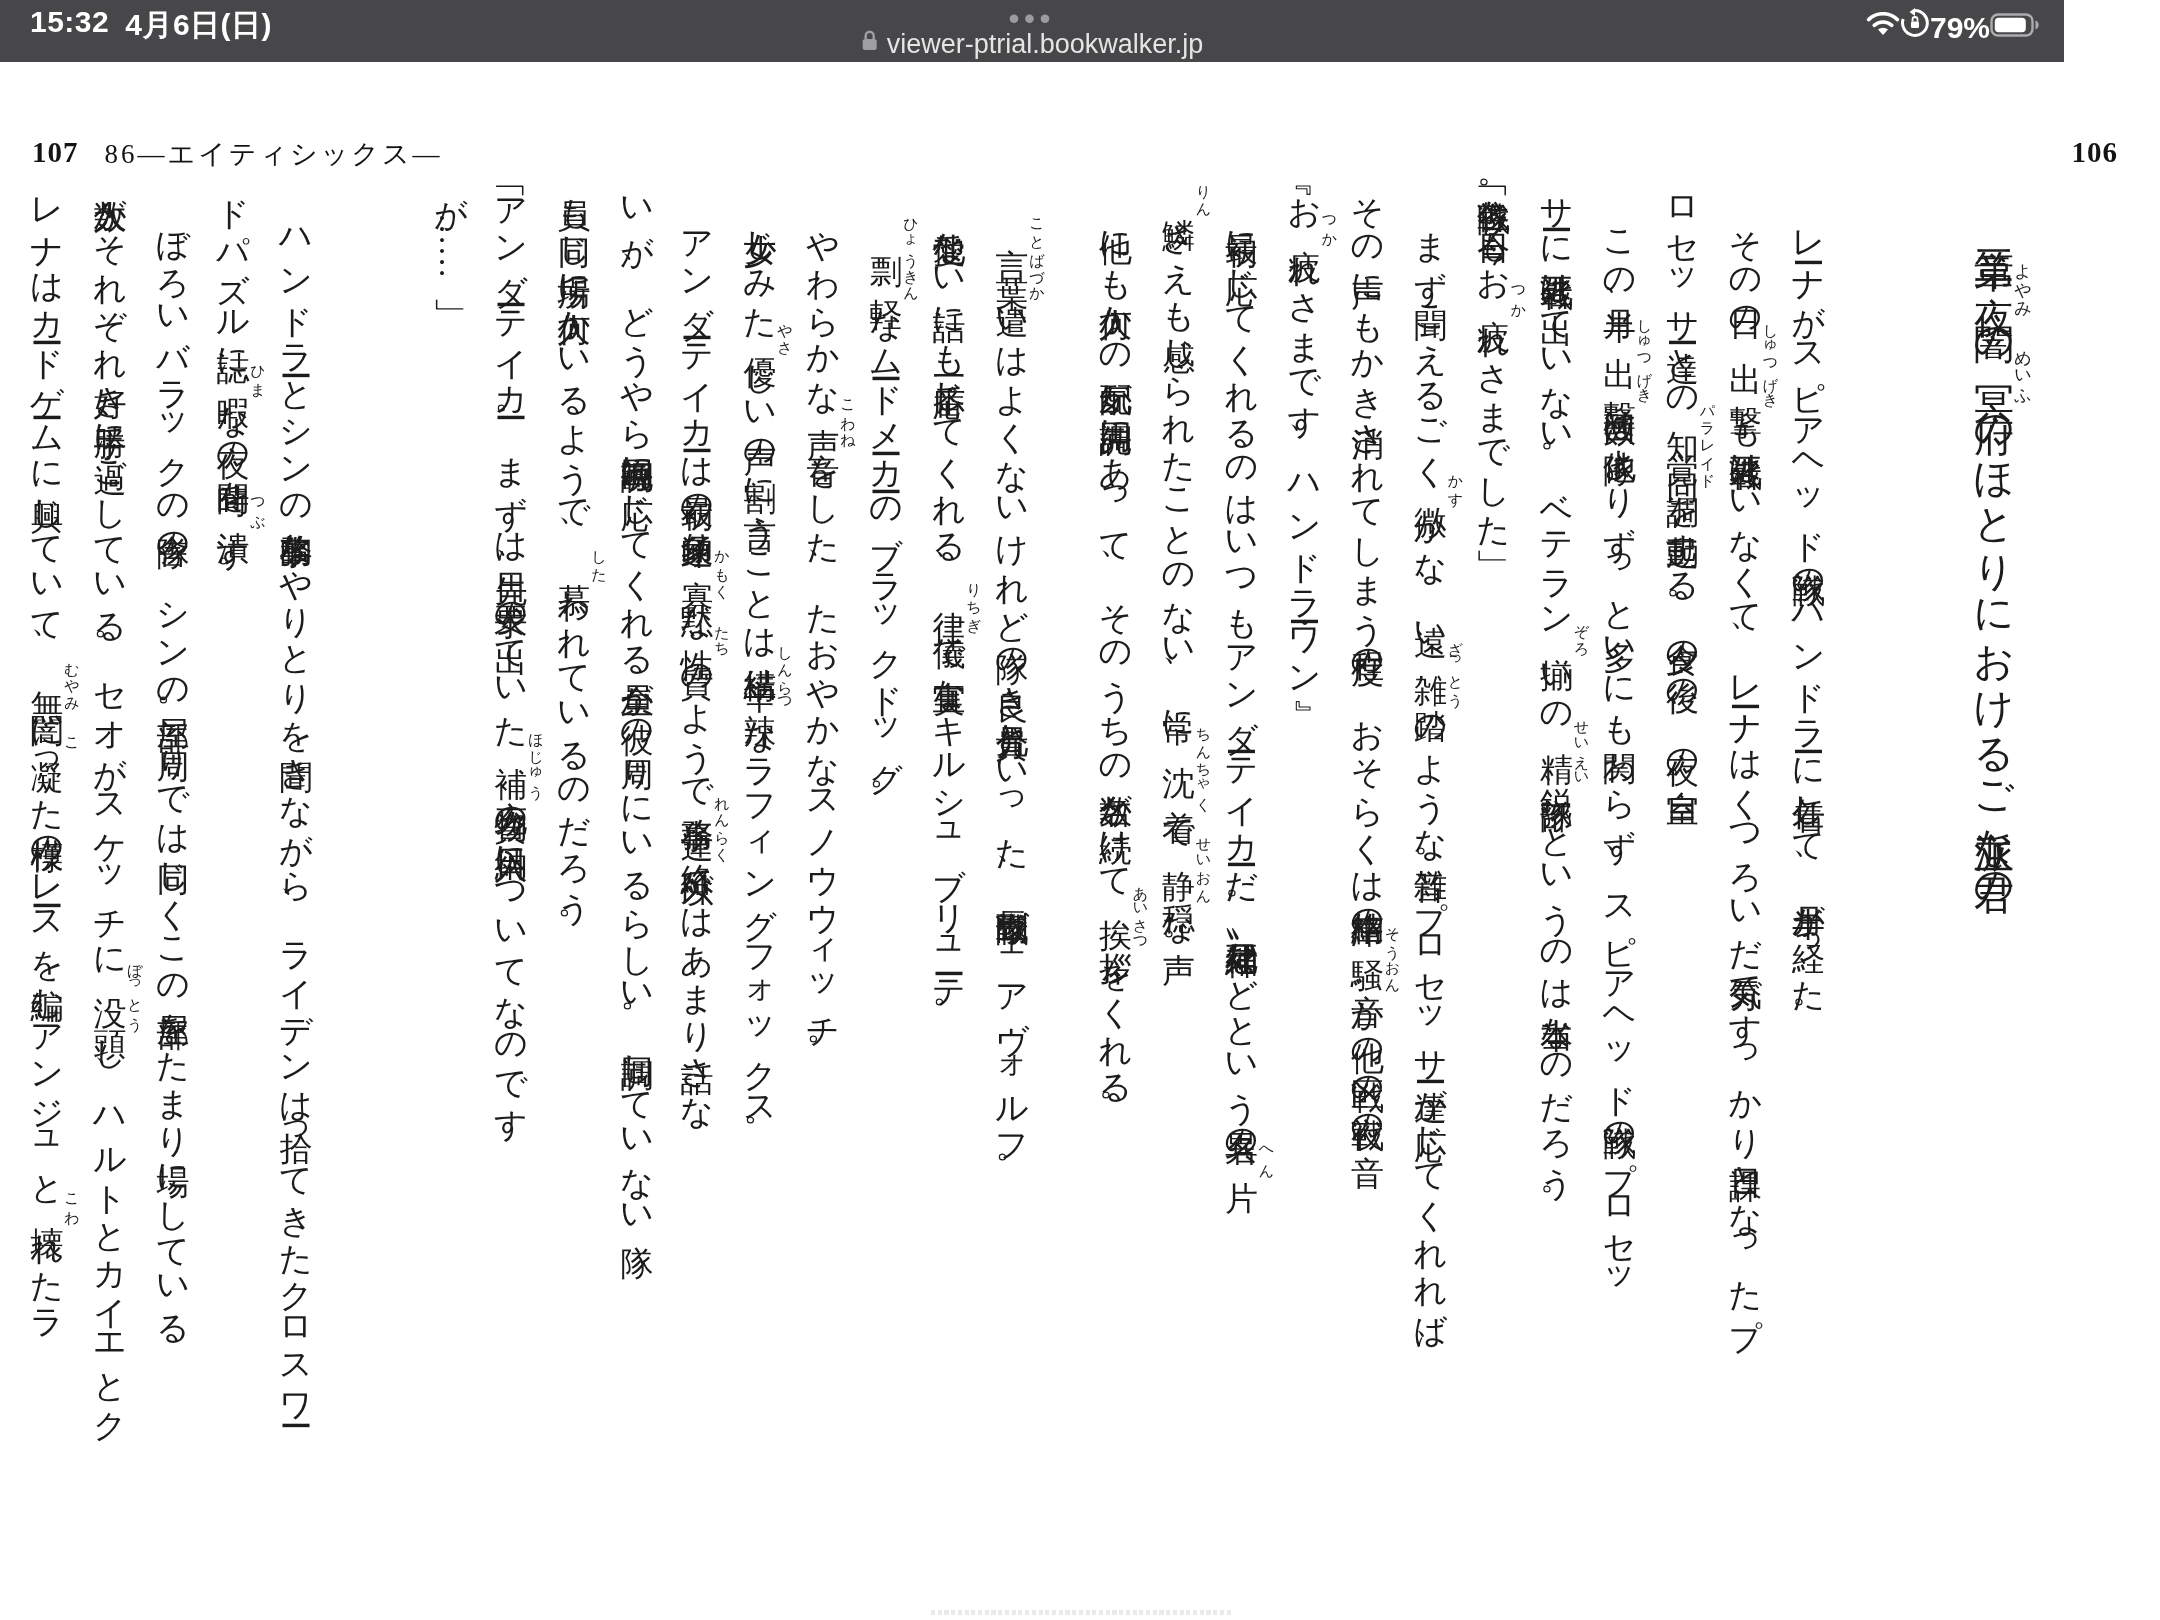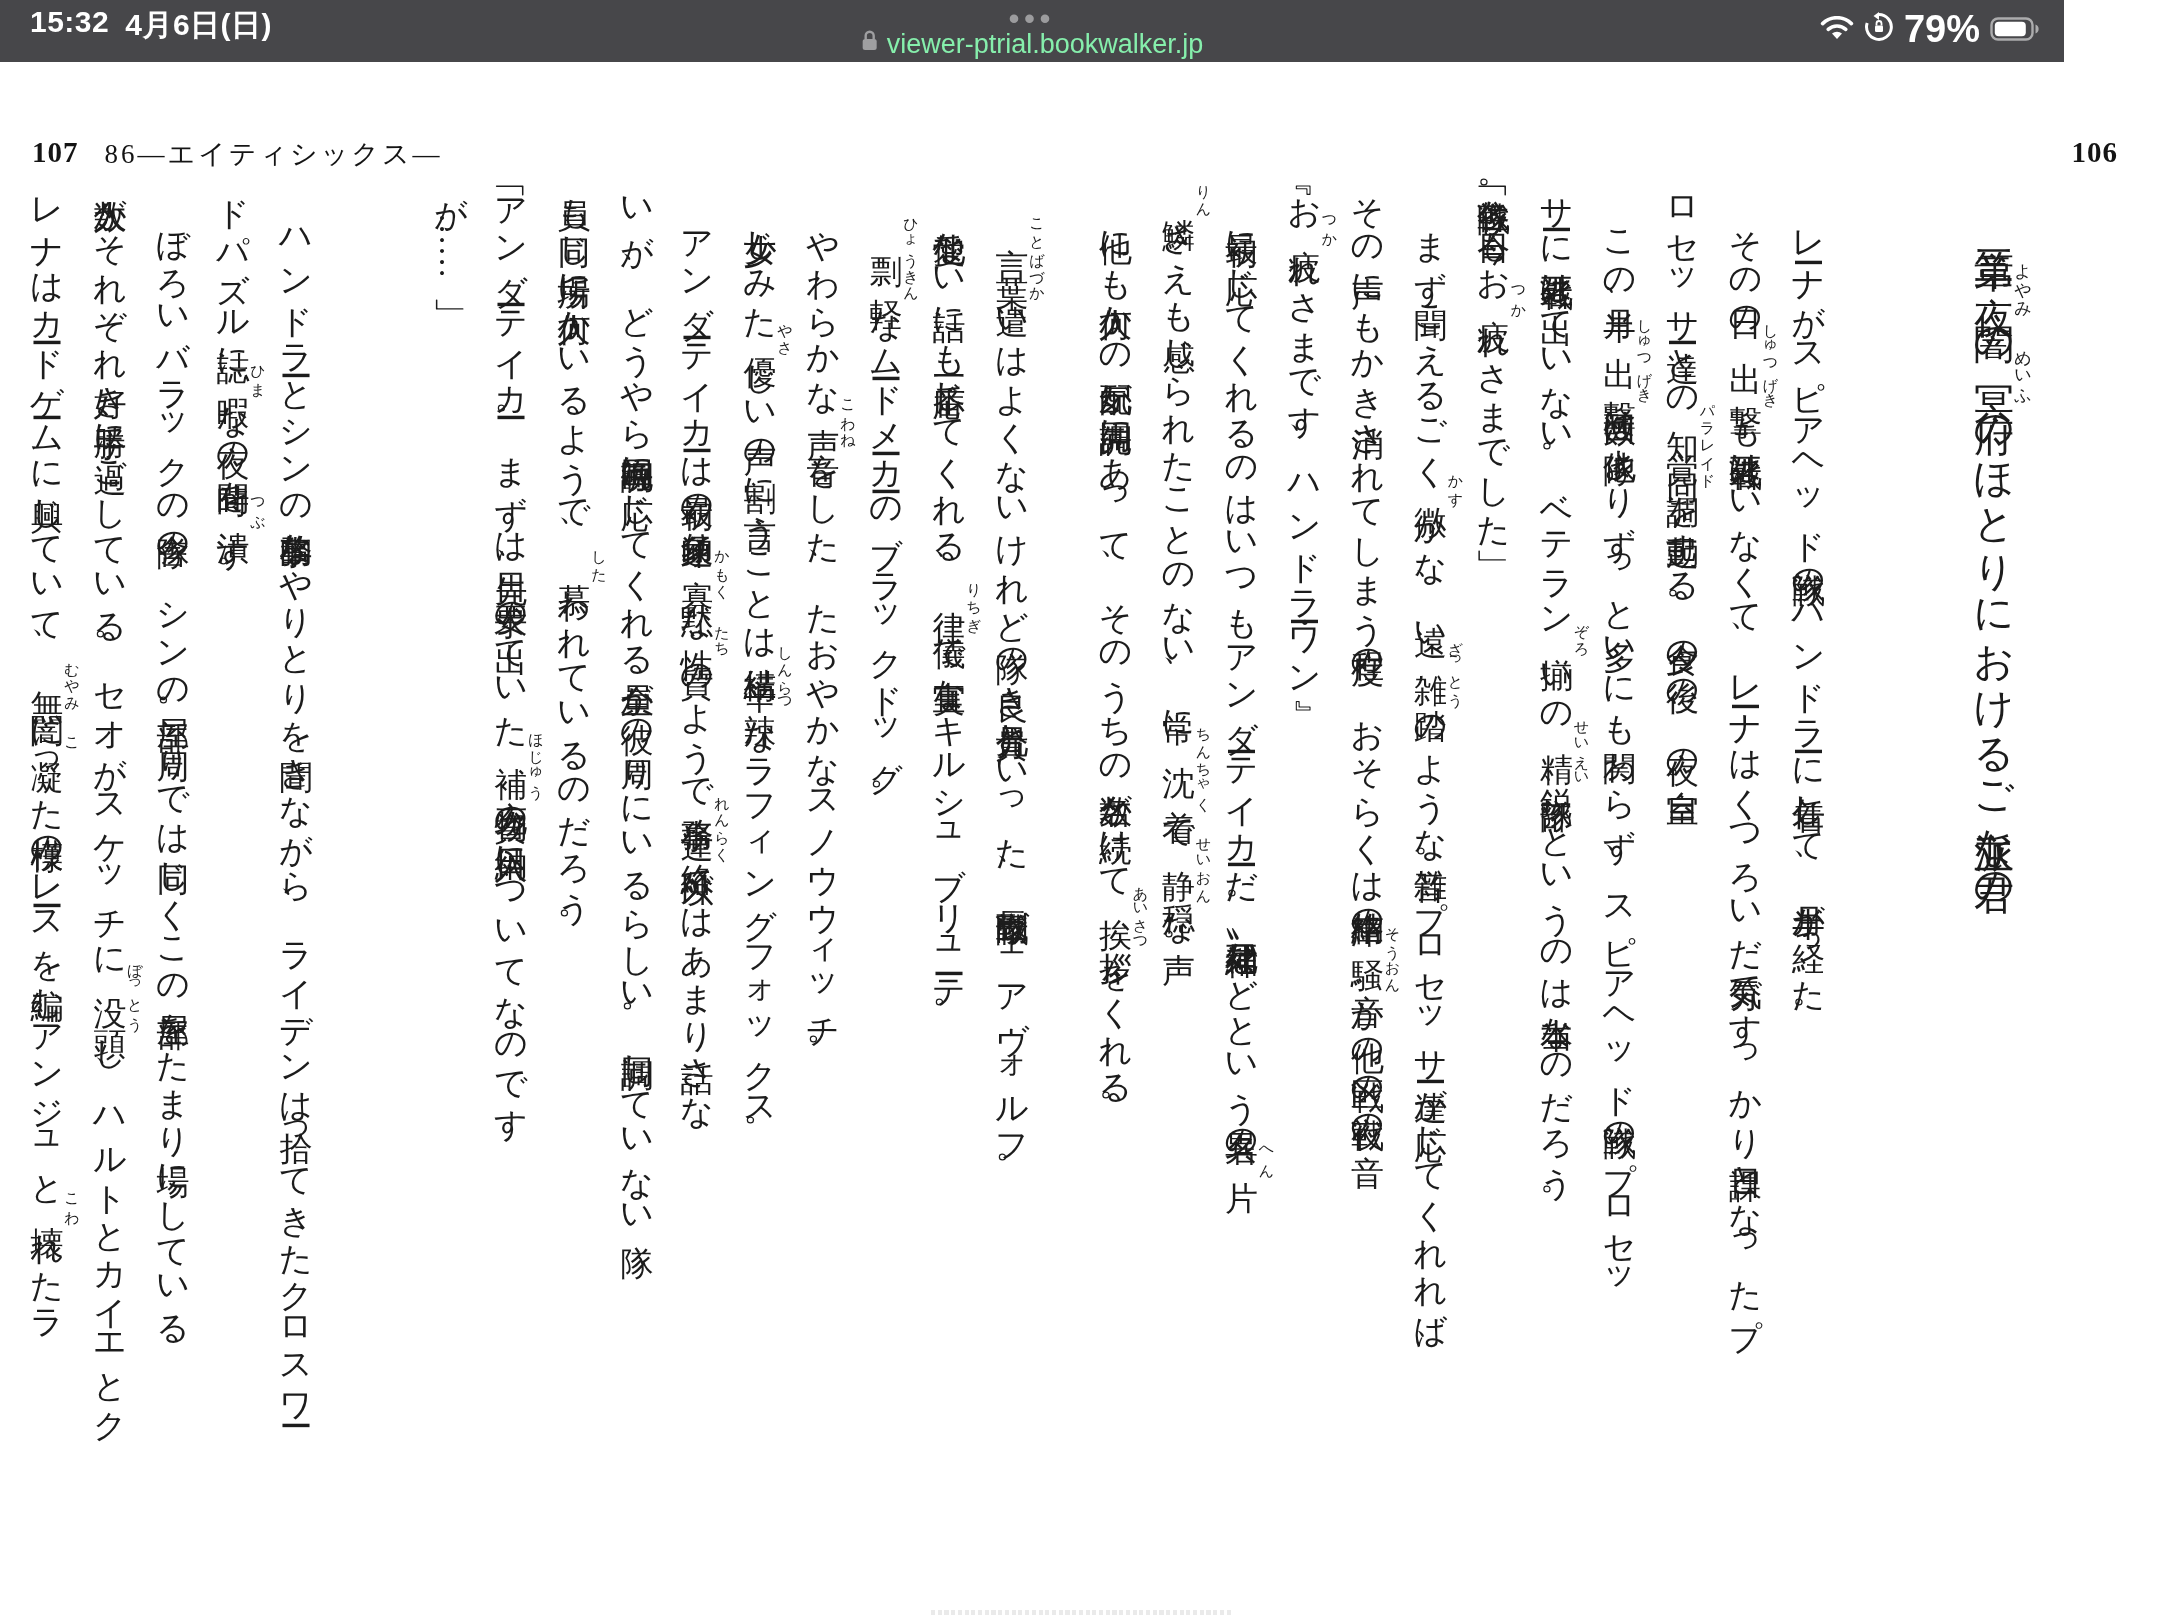--- a/index.html
+++ b/index.html
@@ -16,27 +16,27 @@
   }
   .sb-left{
     position:absolute;left:30px;top:5px;display:flex;gap:16px;
     font-size:30px;font-weight:700;letter-spacing:.5px;
   }
   .sb-dots{
     position:absolute;left:50%;top:2px;transform:translateX(-50%);
     color:#9c9c9e;font-size:30px;letter-spacing:5px;font-weight:700;
   }
   .sb-right{
-    position:absolute;right:24px;top:8px;display:flex;align-items:flex-start;gap:10px;
-    font-size:38px;font-weight:600;
+    position:absolute;right:24px;top:8px;display:flex;align-items:flex-end;
+    font-size:30px;font-weight:600;
   }
   .sb-url{
     position:absolute;left:50%;top:29px;transform:translateX(-50%);
     display:flex;align-items:center;gap:8px;
-    font-size:27px;color:#86efac;font-weight:400;
+    font-size:27px;color:#e5e5e5;font-weight:400;
   }
   .sb-url svg{opacity:.75;}
   
   .page-header{
     position:absolute;top:136px;color:#141414;
     font-size:29px;display:flex;align-items:flex-start;gap:26px;
   }
   .page-header .pnum{font-weight:700;letter-spacing:1px;}
   .page-header.left{left:32px;}
   .page-header.right{right:42px;}

